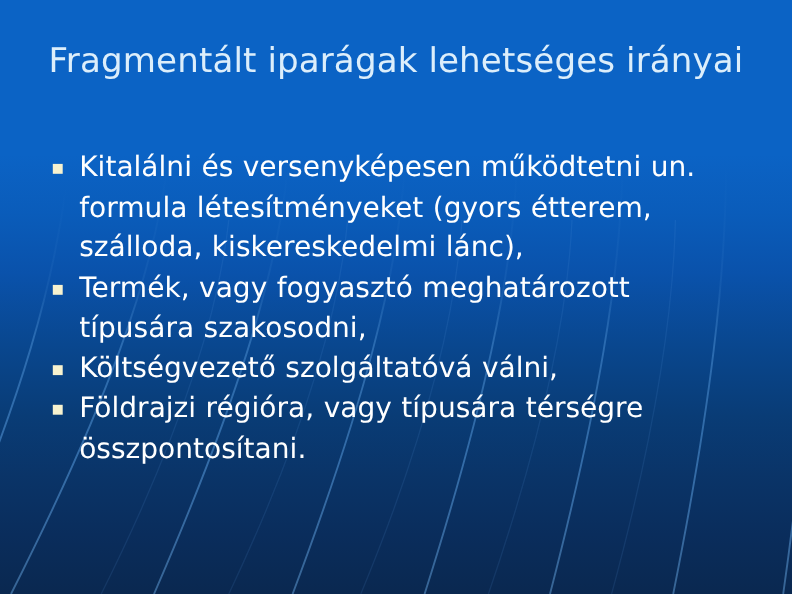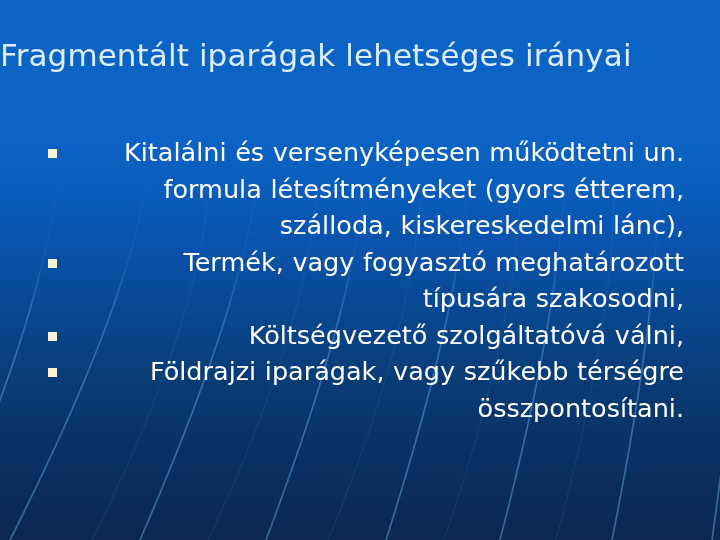--- a/index.html
+++ b/index.html
@@ -36,39 +36,39 @@
     height: 540px;
     pointer-events: none;
   }
 
   
   #title {
     position: absolute;
     left: 0;
     top: 36px;
     width: 720px;
+    text-align: center;
     font-size: 31px;
     line-height: 38px;
     letter-spacing: 0.1px;
     color: #dceefb;
     white-space: nowrap;
   }
 
   
   #body {
     position: absolute;
     left: 44px;
     top: 134px;
     width: 640px;
   }
   .bullet-row {
     position: relative;
     padding-left: 28px;
     margin-bottom: 0px;
-    text-align: right;
   }
   .bullet-marker {
     position: absolute;
     left: 4px;
     top: 15px;
     width: 9px;
     height: 9px;
     background: #f7f2cf;
   }
   .bullet-text {
@@ -145,18 +145,18 @@
       <span class="bullet-text">Termék, vagy fogyasztó meghatározott típusára szakosodni,</span>
     </div>
 
     <div class="bullet-row">
       <span class="bullet-marker"></span>
       <span class="bullet-text">Költségvezető szolgáltatóvá válni,</span>
     </div>
 
     <div class="bullet-row">
       <span class="bullet-marker"></span>
-      <span class="bullet-text">Földrajzi iparágak, vagy szűkebb térségre összpontosítani.</span>
+      <span class="bullet-text">Földrajzi régióra, vagy típusára térségre összpontosítani.</span>
     </div>
 
   </div>
 
 </div>
 
 </body></html>

